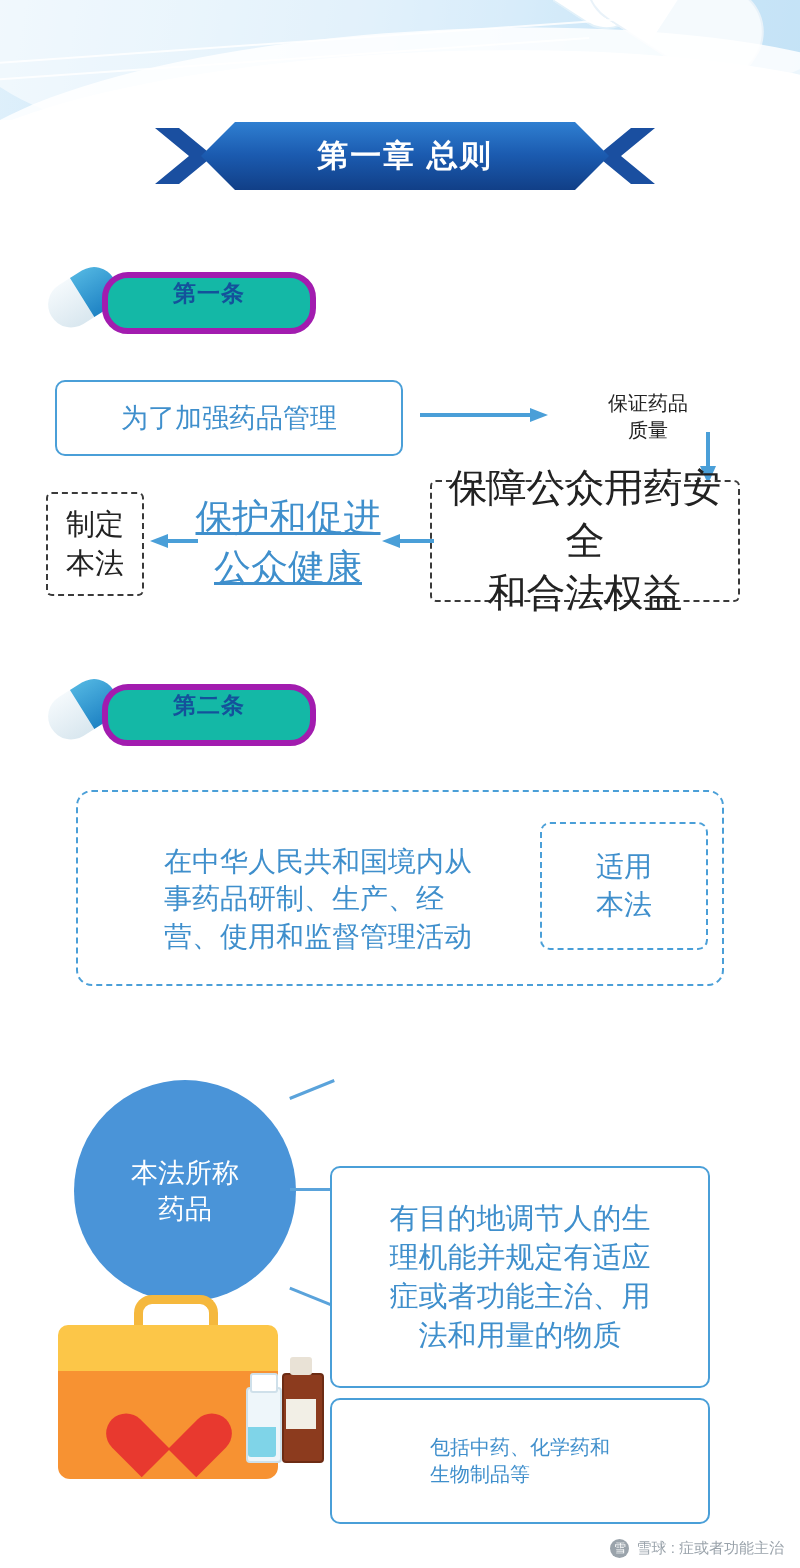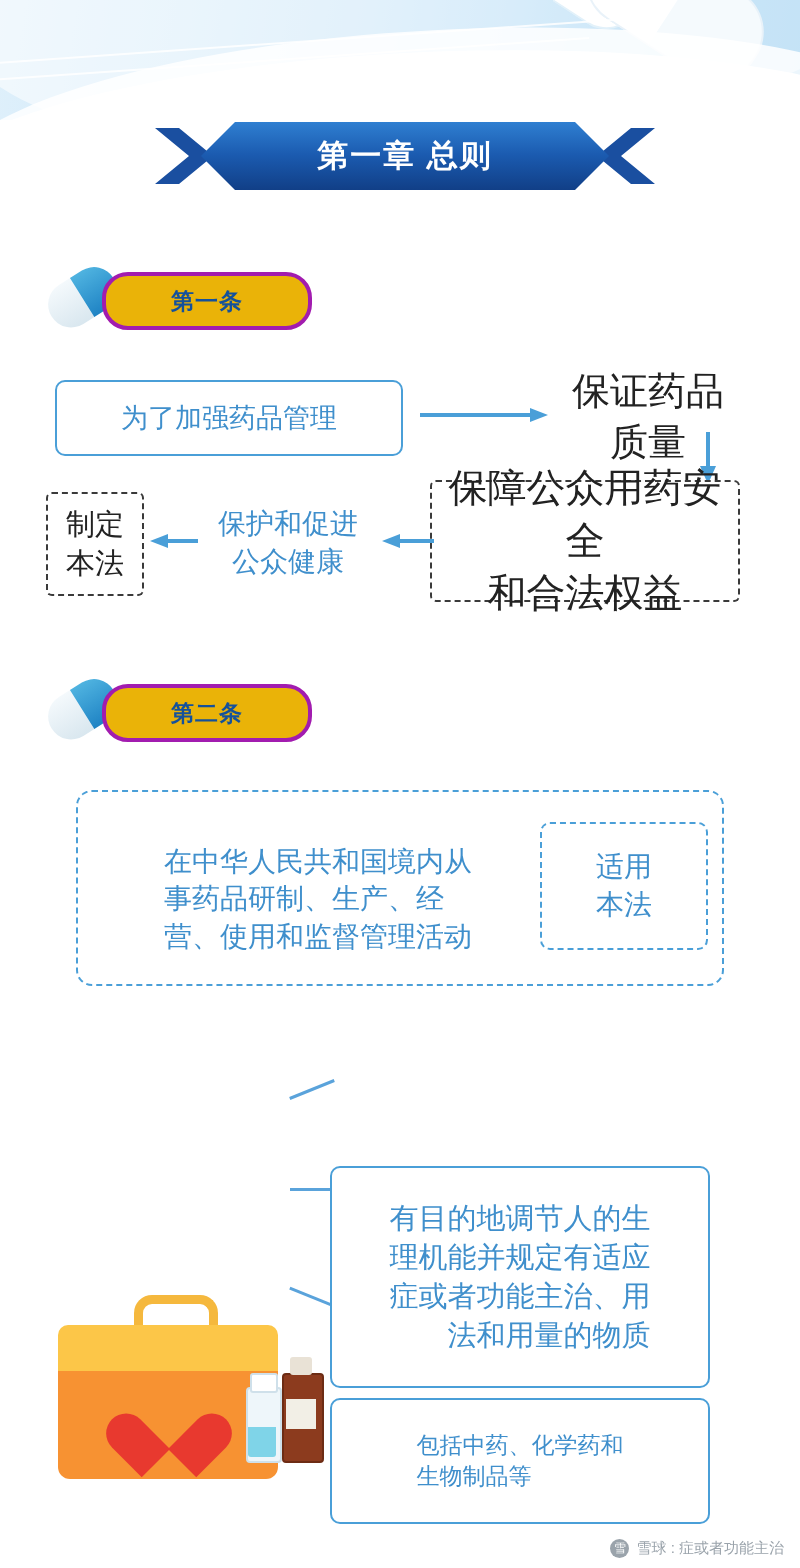--- a/index.html
+++ b/index.html
@@ -40,22 +40,22 @@
     display:flex;align-items:center;justify-content:center;}
   .ribbon .plate span{color:#fff;font-size:31px;font-weight:bold;letter-spacing:2px;}
 
   
   .article{position:absolute;height:54px;}
   .article .capsule{position:absolute;left:0;top:2px;width:74px;height:46px;transform:rotate(-32deg);}
   .article .capsule .half{position:absolute;top:0;width:37px;height:46px;}
   .article .capsule .hl{left:0;background:linear-gradient(180deg,#f4f9fc,#d9e7ef);border-radius:23px 0 0 23px;}
   .article .capsule .hr{left:36px;background:linear-gradient(180deg,#4fb3e0,#1f83c4);border-radius:0 23px 23px 0;}
   .article .tag{position:absolute;left:56px;top:0;height:50px;min-width:150px;padding:0 26px;
-    border:4px solid #a21caf;border-radius:26px;display:flex;align-items:center;justify-content:center;
-    background:#eab308;}
+    border:6px solid #a21caf;border-radius:26px;display:flex;justify-content:center;
+    background:#14b8a6;}
   .article .tag span{color:#14519b;font-size:23px;font-weight:bold;letter-spacing:1px;}
 
   
   .box{position:absolute;box-sizing:border-box;display:flex;align-items:center;justify-content:center;text-align:center;}
   .box.solid{border:2px solid #4a9fd8;border-radius:10px;background:#fff;}
   .box.dashed{border:2px dashed #3a3a3a;border-radius:6px;background:#fff;}
   .box.dashed-blue{border:2px dashed #4a9fd8;border-radius:16px;background:#fff;}
   .t-blue{color:#3f8fcc;}
   .t-dark{color:#222;}
   .txt{line-height:1.35;}
@@ -137,41 +137,41 @@
   <div class="box solid" style="left:55px;top:380px;width:348px;height:76px;">
     <div class="txt t-blue" style="font-size:27px;white-space:pre-line;">为了加强药品管理</div>
   </div>
 
   <div class="arrow" style="left:420px;top:408px;width:130px;height:14px;">
     <div class="shaft" style="left:0;top:5px;width:112px;height:4px;"></div>
     <div class="head" style="left:110px;top:0;border-left:18px solid #4a9fd8;border-top:7px solid transparent;border-bottom:7px solid transparent;"></div>
   </div>
 
   <div class="box" style="left:558px;top:374px;width:180px;height:86px;">
-    <div class="txt t-dark" style="font-size:38px;white-space:pre-line;">保证药品
+    <div class="txt t-dark" style="font-size:20px;white-space:pre-line;">保证药品
 质量</div>
   </div>
 
   <div class="arrow" style="left:700px;top:432px;width:16px;height:52px;">
     <div class="shaft" style="left:6px;top:0;width:4px;height:36px;"></div>
     <div class="head" style="left:0;top:34px;border-top:18px solid #4a9fd8;border-left:8px solid transparent;border-right:8px solid transparent;"></div>
   </div>
 
   <div class="box dashed" style="left:430px;top:480px;width:310px;height:122px;">
     <div class="txt t-dark" style="font-size:39px;white-space:pre-line;">保障公众用药安全
 和合法权益</div>
   </div>
 
   <div class="arrow" style="left:382px;top:534px;width:52px;height:14px;">
     <div class="shaft" style="left:16px;top:5px;width:36px;height:4px;"></div>
     <div class="head" style="left:0;top:0;border-right:18px solid #4a9fd8;border-top:7px solid transparent;border-bottom:7px solid transparent;"></div>
   </div>
 
   <div class="box" style="left:190px;top:500px;width:196px;height:86px;">
-    <div class="txt t-blue" style="font-size:28px;white-space:pre-line;">保护和促进
+    <div class="txt t-blue" style="font-size:37px;white-space:pre-line;text-decoration:underline;">保护和促进
 公众健康</div>
   </div>
 
   <div class="arrow" style="left:150px;top:534px;width:48px;height:14px;">
     <div class="shaft" style="left:14px;top:5px;width:34px;height:4px;"></div>
     <div class="head" style="left:0;top:0;border-right:18px solid #4a9fd8;border-top:7px solid transparent;border-bottom:7px solid transparent;"></div>
   </div>
 
   <div class="box dashed" style="left:46px;top:492px;width:98px;height:104px;">
     <div class="txt t-dark" style="font-size:29px;white-space:pre-line;">制定
@@ -192,35 +192,39 @@
   <div class="box" style="left:108px;top:816px;width:420px;height:140px;align-items:flex-end;">
     <div class="txt t-blue" style="font-size:28px;white-space:pre-line;text-align:left;">在中华人民共和国境内从
 事药品研制、生产、经
 营、使用和监督管理活动</div>
   </div>
   <div class="box dashed-blue" style="left:540px;top:822px;width:168px;height:128px;border-radius:10px;">
     <div class="txt t-blue" style="font-size:28px;white-space:pre-line;">适用
 本法</div>
   </div>
 
+  <div class="circle" style="left:74px;top:1080px;width:222px;height:222px;">
+    <div class="txt" style="font-size:27px;white-space:pre-line;">本法所称
+药品</div>
+  </div>
 
   <div class="conn" style="left:288px;top:1088px;width:48px;height:3px;transform:rotate(-22deg);"></div>
   <div class="conn" style="left:290px;top:1188px;width:46px;height:3px;"></div>
   <div class="conn" style="left:288px;top:1296px;width:50px;height:3px;transform:rotate(22deg);"></div>
 
 
   <div class="box solid" style="left:330px;top:1166px;width:380px;height:222px;">
-    <div class="txt t-blue" style="font-size:29px;white-space:pre-line;text-align:right;">有目的地调节人的生
+    <div class="txt t-blue" style="font-size:29px;white-space:pre-line;text-align:center;">有目的地调节人的生
 理机能并规定有适应
 症或者功能主治、用
 法和用量的物质</div>
   </div>
 
   <div class="box solid" style="left:330px;top:1398px;width:380px;height:126px;">
-    <div class="txt t-blue" style="font-size:23px;white-space:pre-line;text-align:left;">包括中药、化学药和
+    <div class="txt t-blue" style="font-size:20px;white-space:pre-line;text-align:left;">包括中药、化学药和
 生物制品等</div>
   </div>
 
   <div class="bag">
     <div class="handle"></div>
     <div class="top"></div>
     <div class="body"></div>
     <div class="heart">
       <div class="hl"></div>
         <div class="hr"></div>

